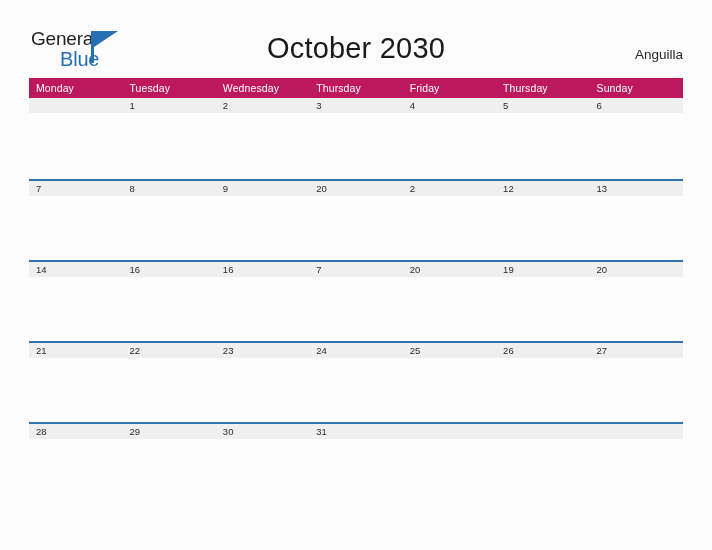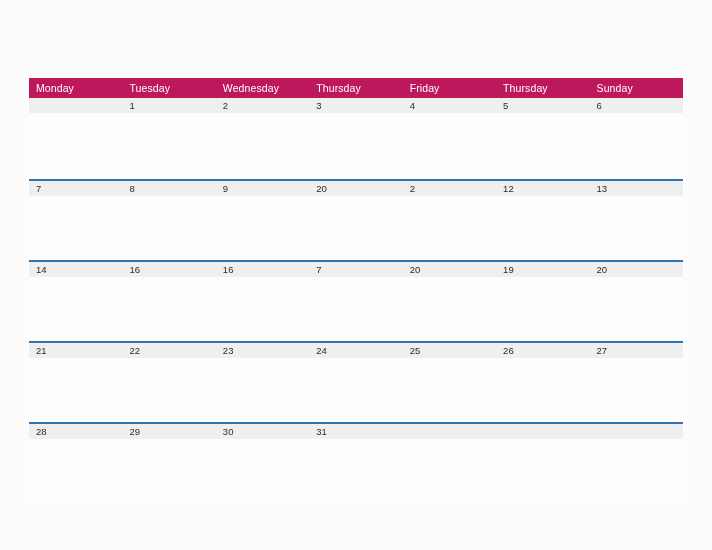--- a/index.html
+++ b/index.html
@@ -141,20 +141,34 @@
   .daycell .notearea {
     background: #fdfdfd;
     height: 64px;
   }
 </style>
 </head>
 <body>
 
 <div class="page">
 
+  <div class="header">
+
+    <div class="logo">
+      <span class="logo-general">General</span>
+      <span class="logo-bar"></span>
+      <span class="logo-flag"></span>
+      <span class="logo-blue">Blue</span>
+    </div>
+
+    <div class="cal-title">October 2030</div>
+
+    <div class="region">Anguilla</div>
+
+  </div>
 
   <table class="calendar">
     <thead>
       <tr>
         <th>Monday</th>
         <th>Tuesday</th>
         <th>Wednesday</th>
         <th>Thursday</th>
         <th>Friday</th>
         <th>Thursday</th>

